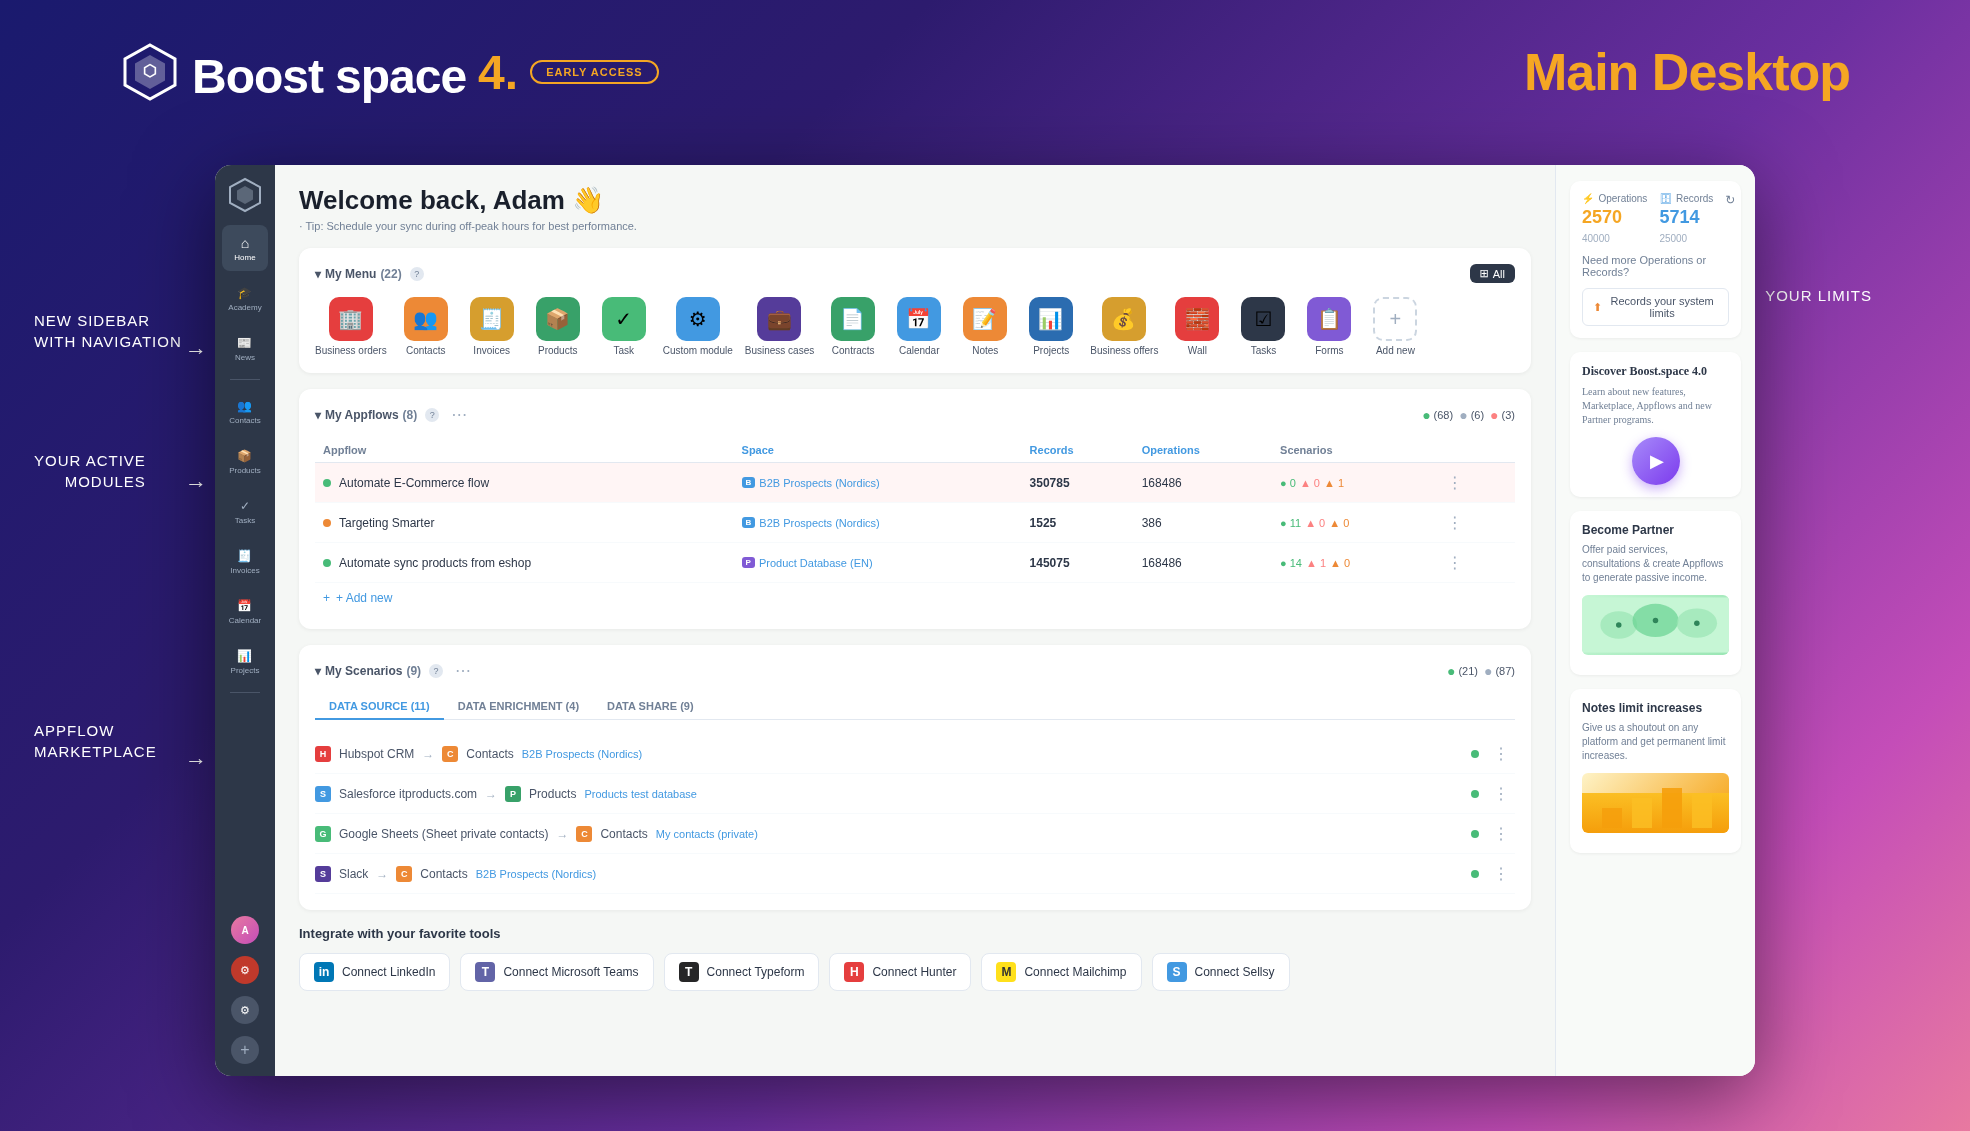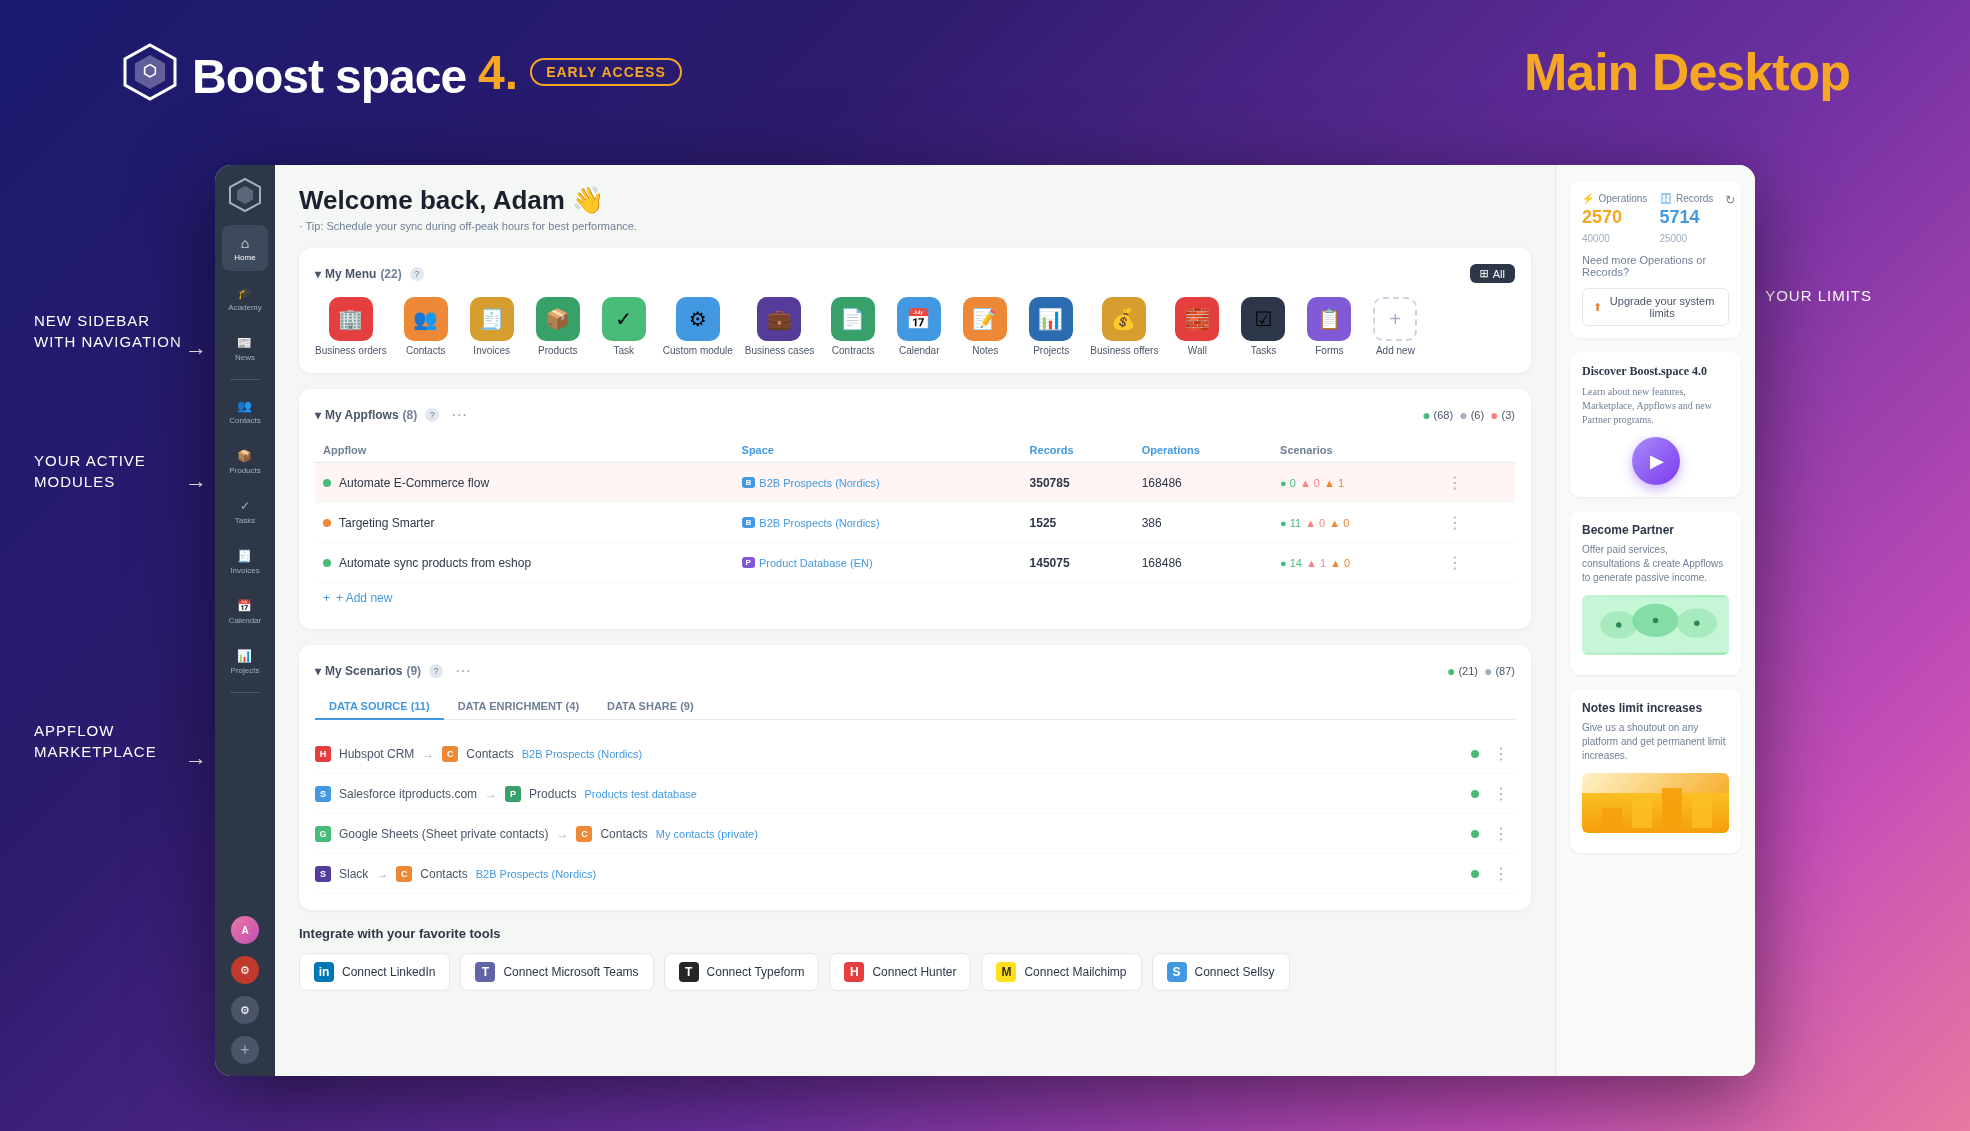--- a/index.html
+++ b/index.html
@@ -50,21 +50,21 @@
       font-size: 48px;
       font-weight: 700;
       color: #f5a623;
     }
     .brand-badge {
       background: transparent;
       border: 2px solid #f5a623;
       border-radius: 20px;
       padding: 4px 14px;
       color: #f5a623;
-      font-size: 14px;
+      font-size: 11px;
       font-weight: 600;
       letter-spacing: 1px;
     }
     .logo-hex {
       width: 60px;
       height: 60px;
     }
     .main-desktop-title {
       font-size: 52px;
       font-weight: 700;
@@ -587,21 +587,21 @@
       bottom: 0;
       left: 0;
       right: 0;
       height: 40px;
       background: linear-gradient(to top, #f59e0b, #fbbf24);
       border-radius: 0 0 6px 6px;
     }
 
     
     .ann-sidebar { top: 290px; left: 28px; }
-    .ann-modules { top: 430px; left: 28px; }
+    .ann-modules { top: 430px; left: 28px; text-align: right; }
     .ann-appflow { top: 720px; left: 28px; }
     .ann-limits { top: 285px; right: 80px; }
     .question-icon {
       width: 14px;
       height: 14px;
       border-radius: 50%;
       background: #e2e8f0;
       display: flex;
       align-items: center;
       justify-content: center;
@@ -1060,21 +1060,21 @@
           <div>
             <span class="stat-value" style="color:#4299e1;">5714</span>
             <span class="stat-limit">25000</span>
           </div>
         </div>
         <div class="refresh-icon">↻</div>
       </div>
       <div style="margin-top:8px; font-size:11px; color:#718096;">Need more Operations or Records?</div>
       <button class="upgrade-btn">
         <span class="upgrade-icon">⬆</span>
-        <span>Upgrade your system limits</span>
+        <span>Records your system limits</span>
       </button>
     </div>
 
     <div class="promo-card">
       <div class="promo-title">Discover Boost.space 4.0</div>
       <div class="promo-desc">Learn about new features, Marketplace, Appflows and new Partner programs.</div>
       <div class="play-btn">
         <span class="play-icon">▶</span>
       </div>
     </div>

